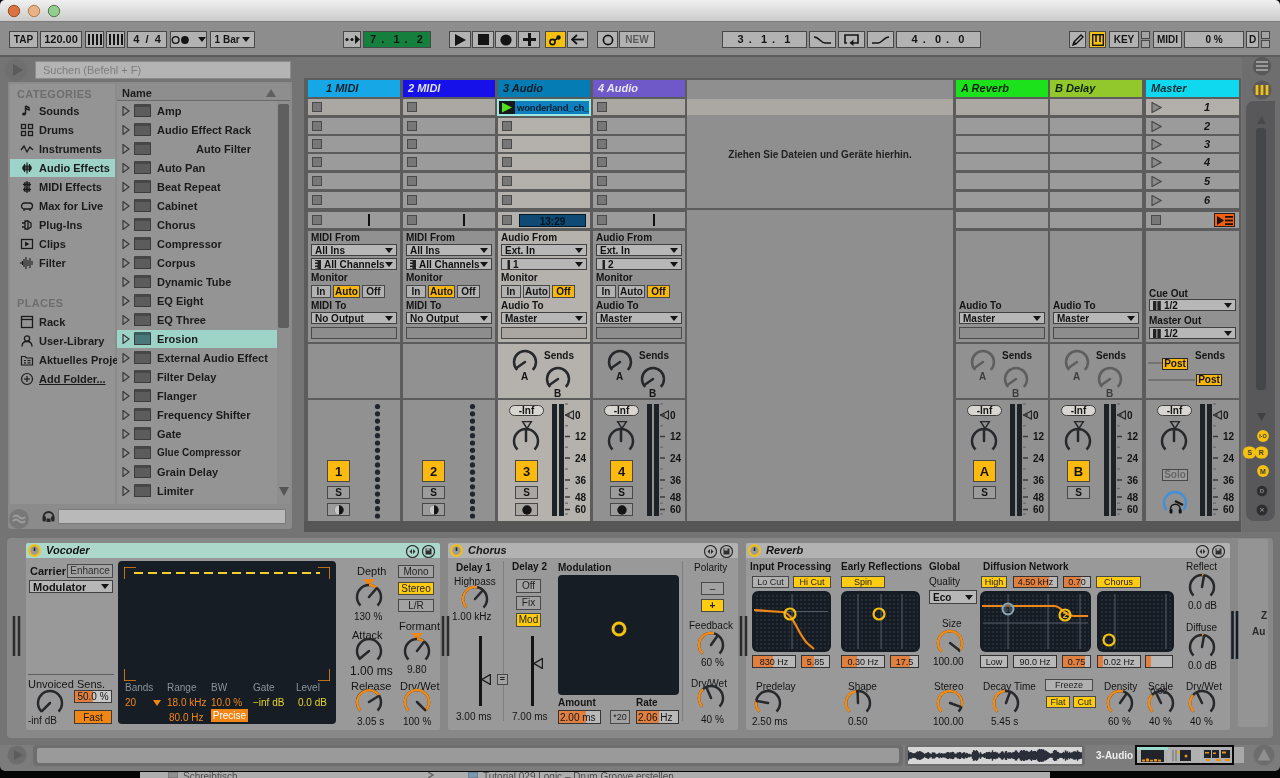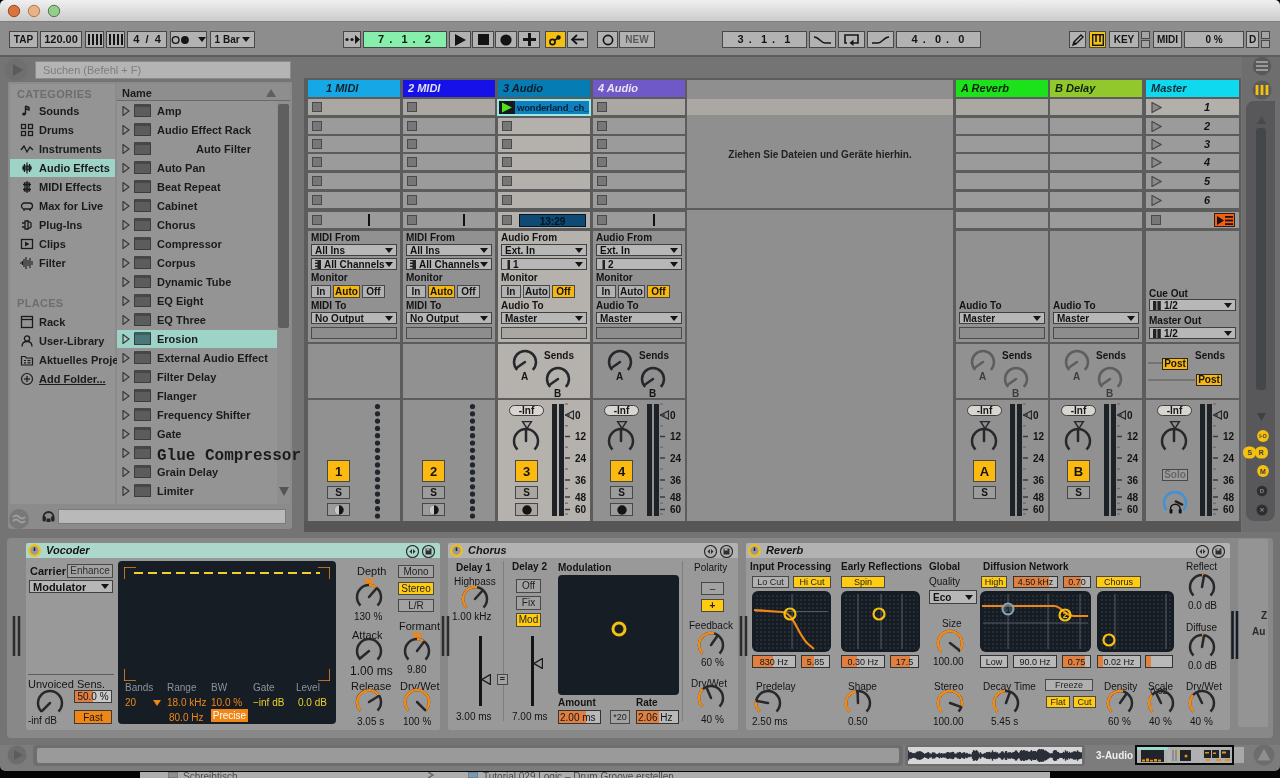--- a/index.html
+++ b/index.html
@@ -47,21 +47,21 @@
       <span style="border-left:4px solid transparent;border-right:4px solid transparent;border-top:5px solid #141414;margin-left:1px"></span>
     </div>
     <div style="position:absolute;left:210px;top:31px;width:45px;height:17px;background:#b2b2b2;color:#141414;border:1px solid #484848;box-sizing:border-box;font-size:10px;font-weight:bold;display:flex;align-items:center;justify-content:center;line-height:1;">1 Bar&nbsp;<span style="border-left:4px solid transparent;border-right:4px solid transparent;border-top:5px solid #141414;display:inline-block"></span></div>
     <div style="position:absolute;left:343px;top:31px;width:18px;height:17px;background:#b2b2b2;color:#141414;border:1px solid #484848;box-sizing:border-box;font-size:10px;font-weight:bold;display:flex;align-items:center;justify-content:center;line-height:1;">
       <svg width="15" height="9" viewBox="0 0 15 9">
         <circle cx="2" cy="4.5" r="1.6" fill="#141414"></circle>
         <circle cx="7" cy="4.5" r="1.6" fill="#141414"></circle>
         <path d="M10 0 L15 4.5 L10 9 Z" fill="#141414"></path>
       </svg>
     </div>
-    <div style="position:absolute;left:363px;top:31px;width:84px;height:17px;background:#86efac;color:#141414;border:1px solid #484848;box-sizing:border-box;font-size:11px;font-weight:bold;display:flex;align-items:center;justify-content:center;line-height:1;">
+    <div style="position:absolute;left:363px;top:31px;width:68px;height:17px;background:#15803d;color:#141414;border:1px solid #484848;box-sizing:border-box;font-size:11px;font-weight:bold;display:flex;align-items:center;justify-content:center;line-height:1;">
       <span style="letter-spacing:1px">7&nbsp;.&nbsp;&nbsp;1&nbsp;.&nbsp;&nbsp;2</span>
     </div>
     <div style="position:absolute;left:449px;top:31px;width:22px;height:17px;background:#b2b2b2;color:#141414;border:1px solid #484848;box-sizing:border-box;font-size:10px;font-weight:bold;display:flex;align-items:center;justify-content:center;line-height:1;">
       <svg width="12" height="12" viewBox="0 0 12 12">
         <path d="M1 0 L12 6 L1 12 Z" fill="#141414"></path>
       </svg>
     </div>
     <div style="position:absolute;left:472px;top:31px;width:22px;height:17px;background:#b2b2b2;color:#141414;border:1px solid #484848;box-sizing:border-box;font-size:10px;font-weight:bold;display:flex;align-items:center;justify-content:center;line-height:1;">
       <svg width="11" height="11" viewBox="0 0 11 11">
         <rect width="11" height="11" fill="#141414"></rect>
@@ -343,21 +343,21 @@
     <div style="position:absolute;left:157px;top:409px;white-space:nowrap;font-size:11px;color:#1b1b1b;font-weight:bold;">Frequency Shifter</div>
     <svg style="position:absolute;left:122px;top:429px" width="8" height="10" viewBox="0 0 8 10">
       <path d="M1 0.5 L7 5 L1 9.5 Z" fill="none" stroke="#3a3a3a" stroke-width="1.2"></path>
     </svg>
     <div style="position:absolute;left:134px;top:427px;width:17px;height:13px;background:#5c5c5c;border:1px solid #3c3c3c;border-top:3px solid #474747;border-radius:1px"></div>
     <div style="position:absolute;left:157px;top:428px;white-space:nowrap;font-size:11px;color:#1b1b1b;font-weight:bold;">Gate</div>
     <svg style="position:absolute;left:122px;top:448px" width="8" height="10" viewBox="0 0 8 10">
       <path d="M1 0.5 L7 5 L1 9.5 Z" fill="none" stroke="#3a3a3a" stroke-width="1.2"></path>
     </svg>
     <div style="position:absolute;left:134px;top:446px;width:17px;height:13px;background:#5c5c5c;border:1px solid #3c3c3c;border-top:3px solid #474747;border-radius:1px"></div>
-    <div style="position:absolute;left:157px;top:447px;white-space:nowrap;font-size:16px;color:#1b1b1b;font-weight:bold;font-family:Liberation Mono, monospace;">Glue Compressor</div>
+    <div style="position:absolute;left:157px;top:447px;white-space:nowrap;font-size:10px;color:#1b1b1b;font-weight:bold;">Glue Compressor</div>
     <svg style="position:absolute;left:122px;top:467px" width="8" height="10" viewBox="0 0 8 10">
       <path d="M1 0.5 L7 5 L1 9.5 Z" fill="none" stroke="#3a3a3a" stroke-width="1.2"></path>
     </svg>
     <div style="position:absolute;left:134px;top:465px;width:17px;height:13px;background:#5c5c5c;border:1px solid #3c3c3c;border-top:3px solid #474747;border-radius:1px"></div>
     <div style="position:absolute;left:157px;top:466px;white-space:nowrap;font-size:11px;color:#1b1b1b;font-weight:bold;">Grain Delay</div>
     <svg style="position:absolute;left:122px;top:486px" width="8" height="10" viewBox="0 0 8 10">
       <path d="M1 0.5 L7 5 L1 9.5 Z" fill="none" stroke="#3a3a3a" stroke-width="1.2"></path>
     </svg>
     <div style="position:absolute;left:134px;top:484px;width:17px;height:13px;background:#5c5c5c;border:1px solid #3c3c3c;border-top:3px solid #474747;border-radius:1px"></div>
     <div style="position:absolute;left:157px;top:485px;white-space:nowrap;font-size:11px;color:#1b1b1b;font-weight:bold;">Limiter</div>

